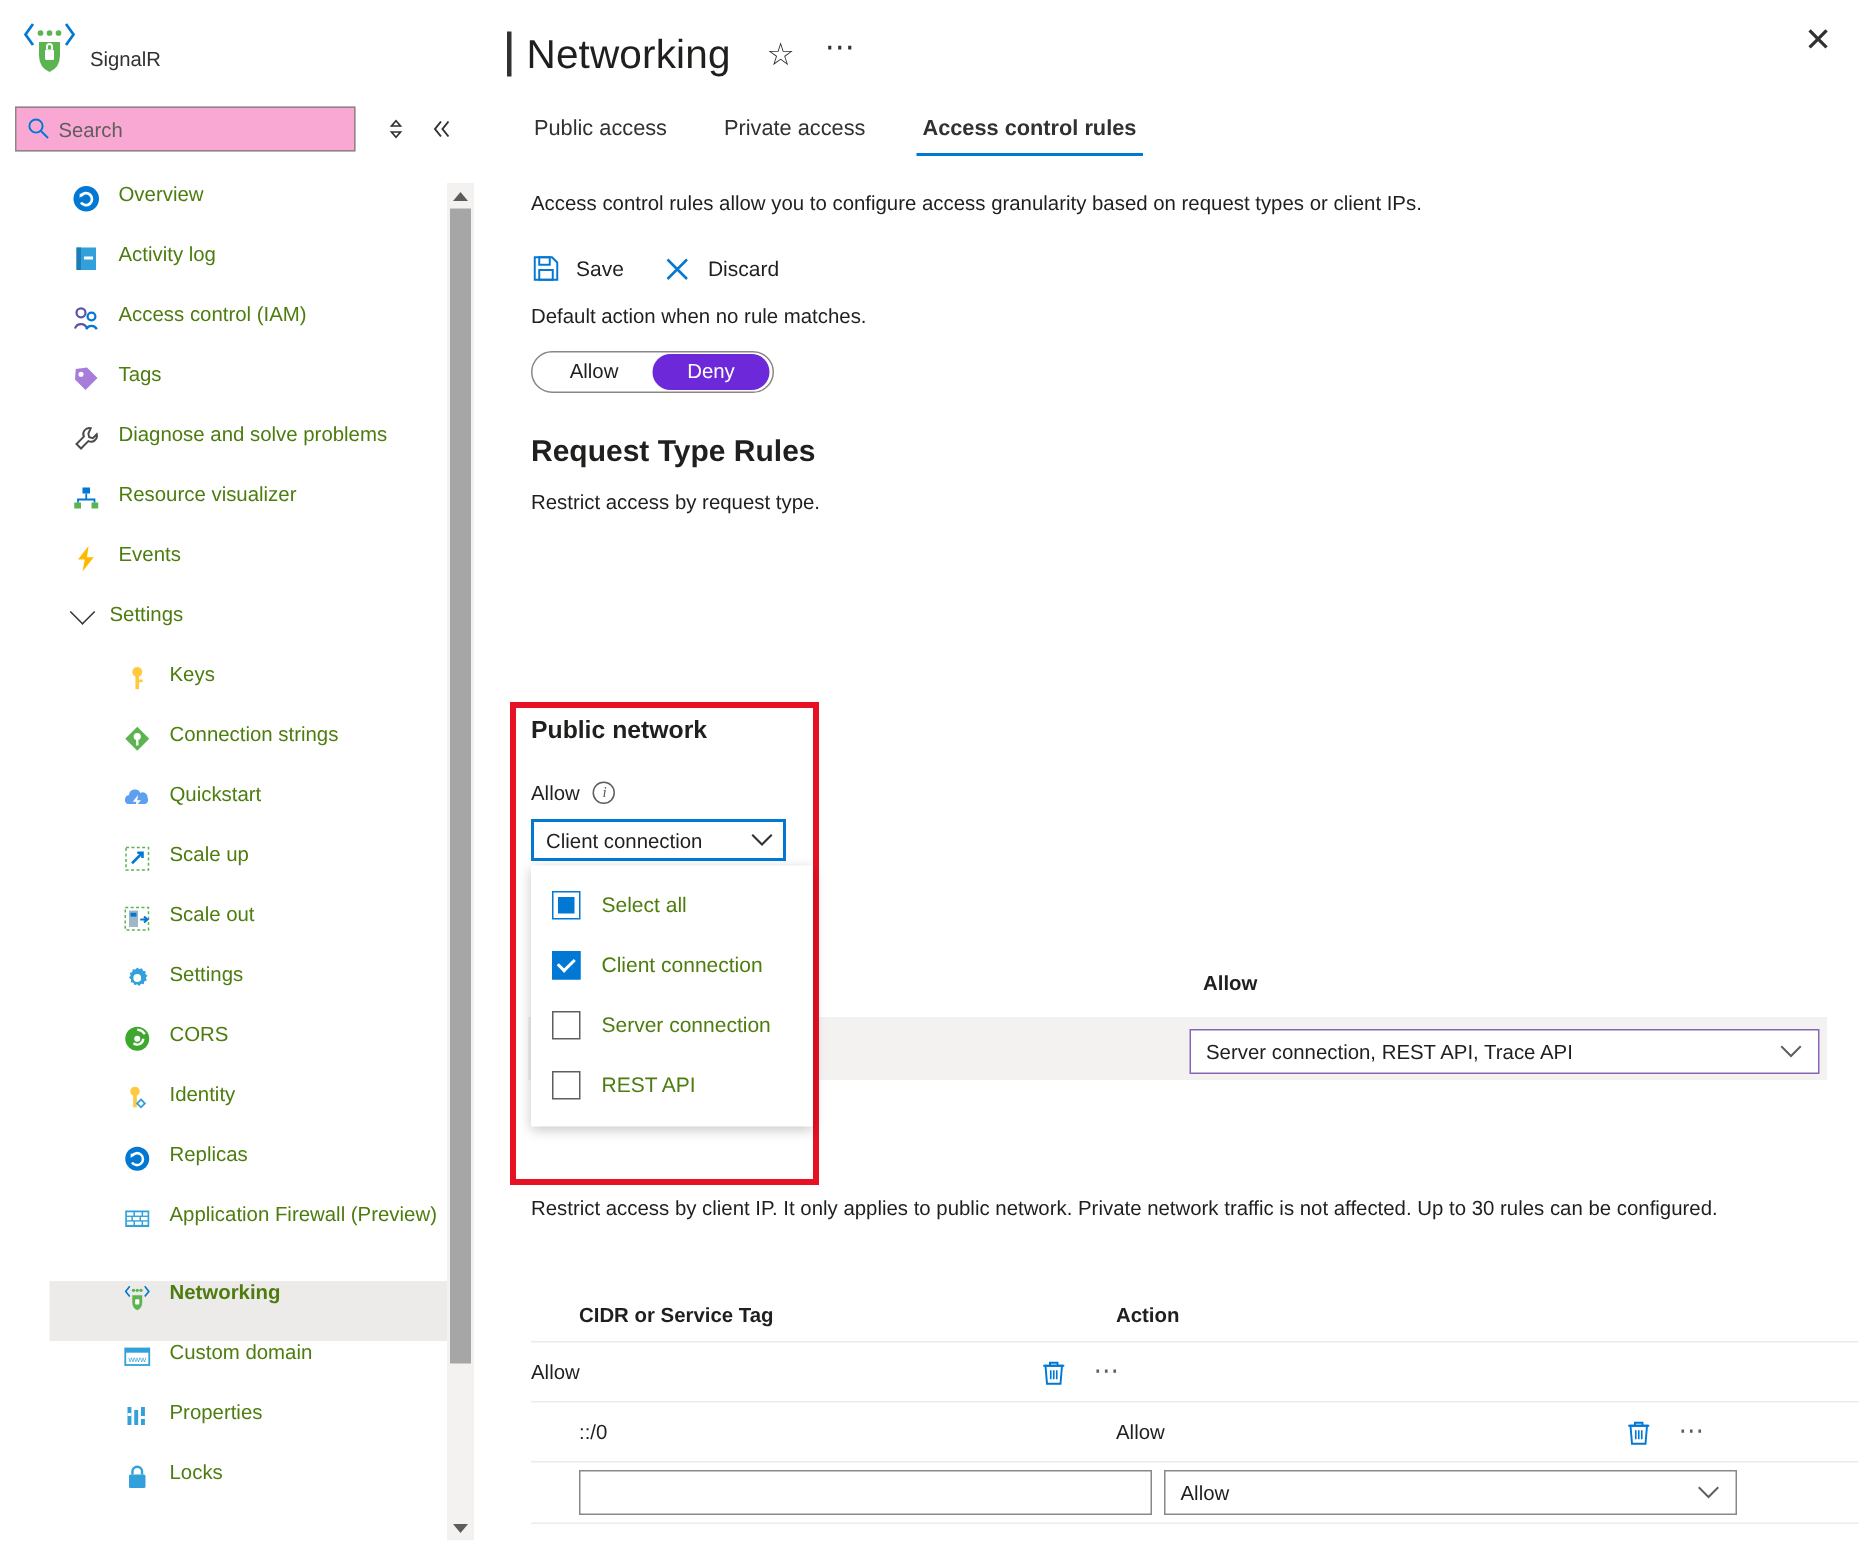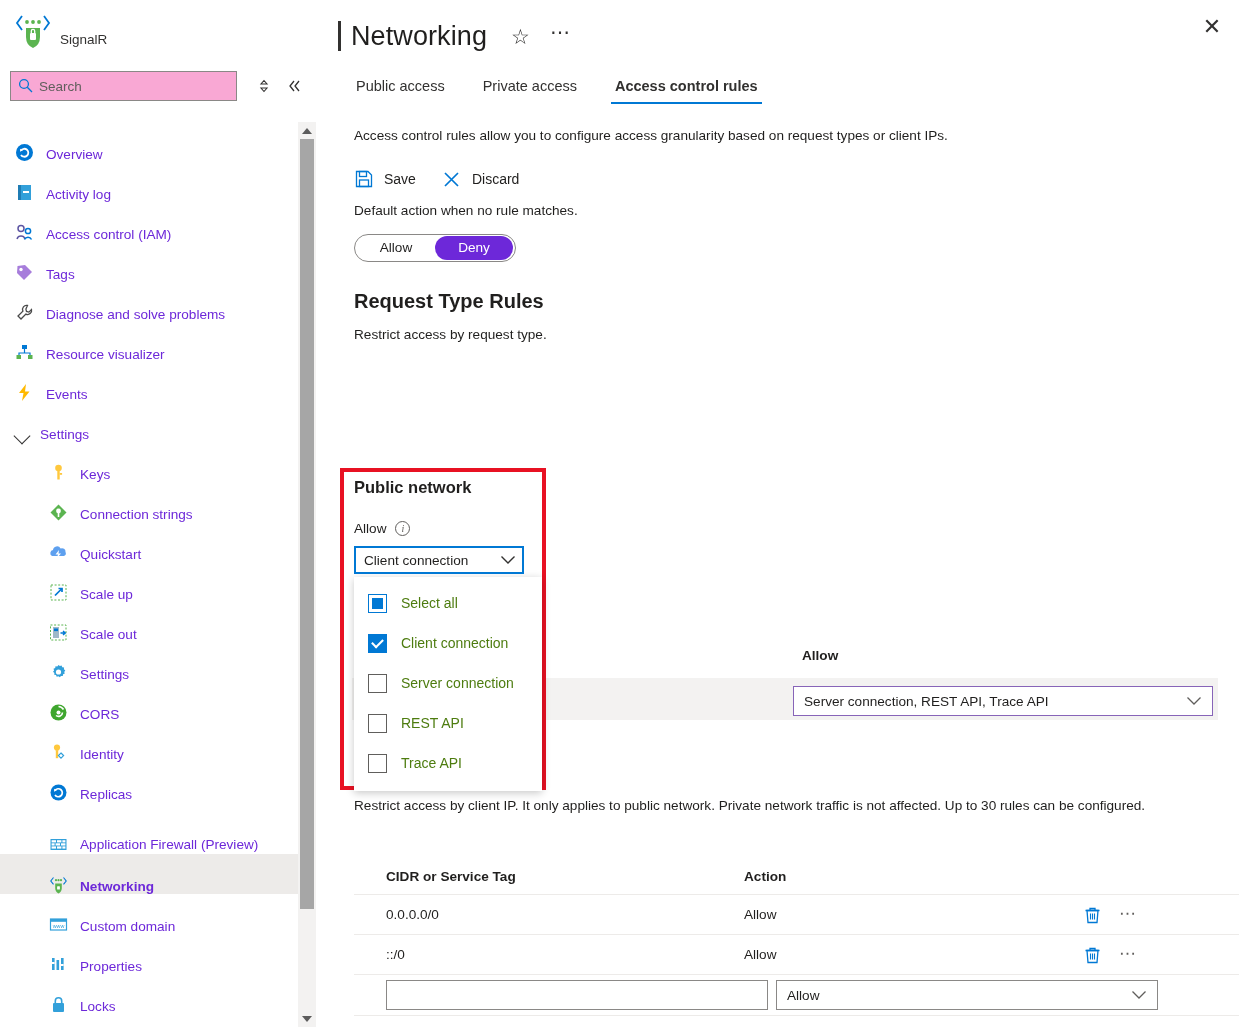--- a/index.html
+++ b/index.html
@@ -27,22 +27,22 @@
   .search-box {
     position:relative; width:230px; height:30px; border:1px solid #8a8886;
     background:#f9a8d4; display:flex; align-items:center; padding-left:28px;
     font-size:13.5px; color:#605e5c;
   }
   .search-box .mag { position:absolute; left:7px; top:6px; width:15px; height:15px; }
   .icon-btn-sm { width:26px; height:26px; display:flex; align-items:center; justify-content:center; color:#323130; }
 
   .navlist { position:absolute; top:122px; left:0; width:298px; bottom:0; overflow:hidden; }
   .navitem {
-    display:flex; align-items:flex-end; height:40px; padding-left:14px;
-    font-size:13.6px; color:#6d28d9; white-space:nowrap;
+    display:flex; align-items:flex-start; height:40px; padding-left:14px;
+    font-size:13.6px; color:#4d7c0f; white-space:nowrap;margin-left:33px;
   }
   .navitem.sub { padding-left:48px; }
   .navitem.selected { background:#edebe9; font-weight:600; }
   .navitem .ico { width:20px; height:20px; margin-right:12px; flex:none; display:flex; align-items:center; justify-content:center;}
   .navitem.two-line { height:52px; }
   .navitem .lbl-wrap { line-height:1.25; white-space:normal; }
 
   .chevron-down-sm { width:12px; height:12px; border-left:1.6px solid #323130; border-bottom:1.6px solid #323130; transform:rotate(-45deg); margin-right:12px; margin-left:2px; }
 
   
@@ -542,40 +542,35 @@
           <span>Client connection</span>
         </div>
         <div class="dd-item">
           <span class="cb"></span>
           <span>Server connection</span>
         </div>
         <div class="dd-item">
           <span class="cb"></span>
           <span>REST API</span>
         </div>
-        <div class="dd-item">
-          <span class="cb"></span>
-          <span>Trace API</span>
-        </div>
       </div>
 
       <div class="redbox"></div>
 
       
       <div class="ip-desc">Restrict access by client IP. It only applies to public network. Private network traffic is not affected. Up to 30 rules can be configured.</div>
 
       <div class="tbl">
         <div class="tbl-head">
           <div class="c1">CIDR or Service Tag</div>
           <div class="c2">Action</div>
           <div class="c3"></div>
         </div>
 
         <div class="tbl-row">
-          <div class="c1">0.0.0.0/0</div>
           <div class="c2">Allow</div>
           <div class="c3">
             <span class="trash">
               <svg width="17" height="18" viewBox="0 0 17 18">
                   <path d="M3 4.5 h11 l-1 12 h-9 z" fill="none" stroke="#0078d4" stroke-width="1.3"></path>
                   <path d="M1.5 4.5 h14 M6 4.5 V2.5 h5 v2" fill="none" stroke="#0078d4" stroke-width="1.3"></path>
                   <path d="M6.5 7.5 v6 M8.5 7.5 v6 M10.5 7.5 v6" stroke="#0078d4" stroke-width="1.1"></path>
                 </svg>
             </span>
             <span class="rowdots">⋯</span>

